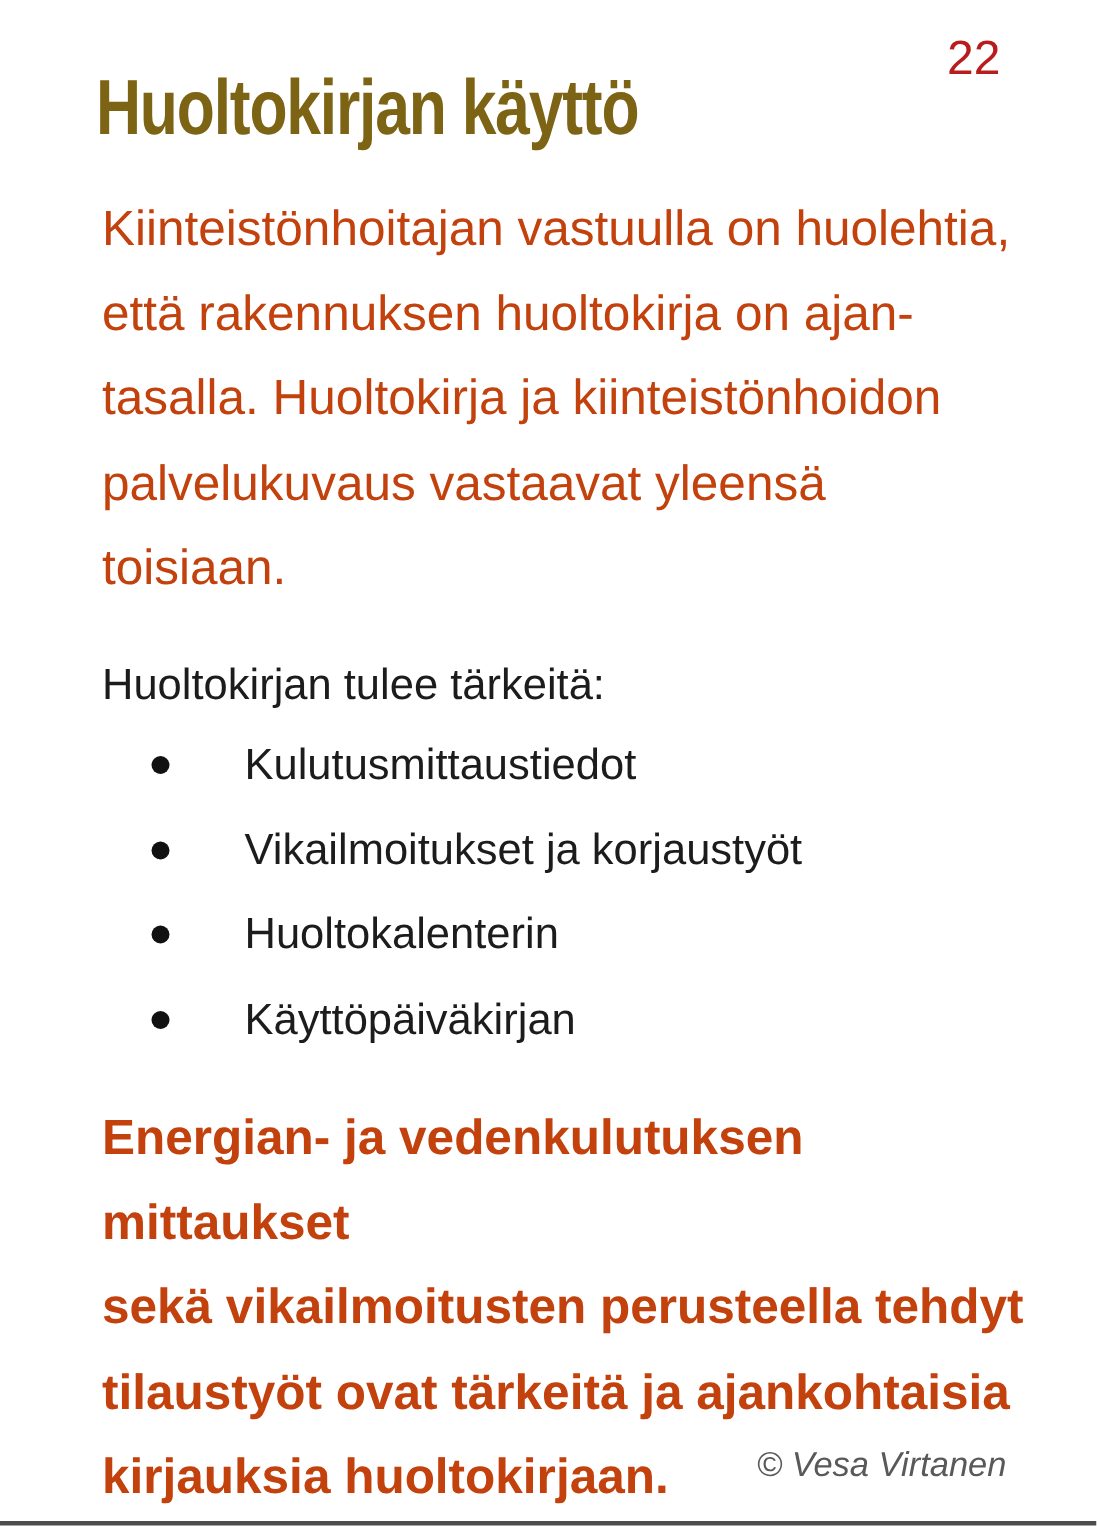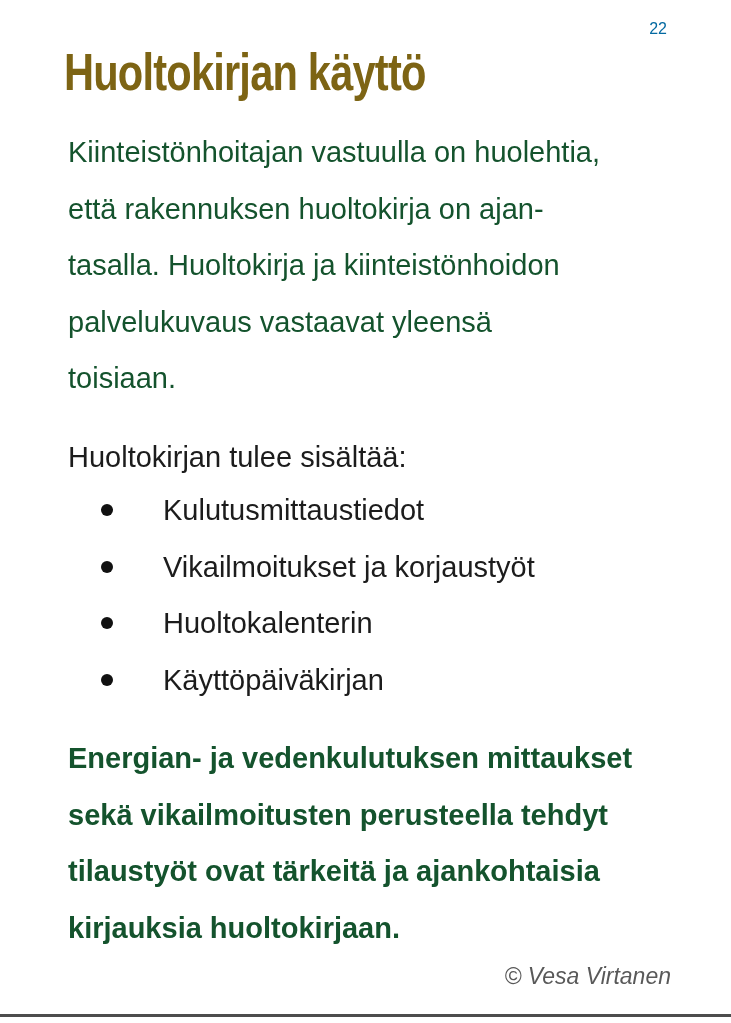--- a/index.html
+++ b/index.html
@@ -14,44 +14,44 @@
   }
   .page {
     position: absolute;
     inset: 0;
     background: #ffffff;
   }
   .page-number {
     position: absolute;
     top: 20px;
     right: 64px;
-    font-size: 16px;
-    color: #0369a1;
+    font-size: 32px;
+    color: #b91c1c;
     margin-left: 12px;
   }
   .title {
     position: absolute;
     left: 64px;
     top: 42px;
     margin: 0;
     font-size: 52px;
     font-weight: 800;
     color: #7D6414;
     letter-spacing: -1px;
     white-space: nowrap;
     transform: scaleX(0.80);
     transform-origin: left top;
   }
   .para {
     position: absolute;
     left: 68px;
     right: 40px;
-    font-size: 29px;
+    font-size: 33px;
     line-height: 56.5px;
-    color: #14532d;
+    color: #c2410c;
     white-space: pre-line;
   }
   .para-1 { top: 124px; }
   .list-heading {
     position: absolute;
     left: 68px;
     top: 429px;
     font-size: 29px;
     line-height: 56.5px;
     color: #1c1c1c;
@@ -107,21 +107,21 @@
   <div class="page-number">22</div>
 
   <h1 class="title">Huoltokirjan käyttö</h1>
 
   <div class="para para-1">Kiinteistönhoitajan vastuulla on huolehtia,
 että rakennuksen huoltokirja on ajan-
 tasalla. Huoltokirja ja kiinteistönhoidon
 palvelukuvaus vastaavat yleensä
 toisiaan.</div>
 
-  <div class="list-heading">Huoltokirjan tulee sisältää:</div>
+  <div class="list-heading">Huoltokirjan tulee tärkeitä:</div>
 
   <ul class="bullet-list">
     <li>
       <span class="bullet-dot"></span>
       <span>Kulutusmittaustiedot</span>
     </li>
     <li>
       <span class="bullet-dot"></span>
       <span>Vikailmoitukset ja korjaustyöt</span>
     </li>

